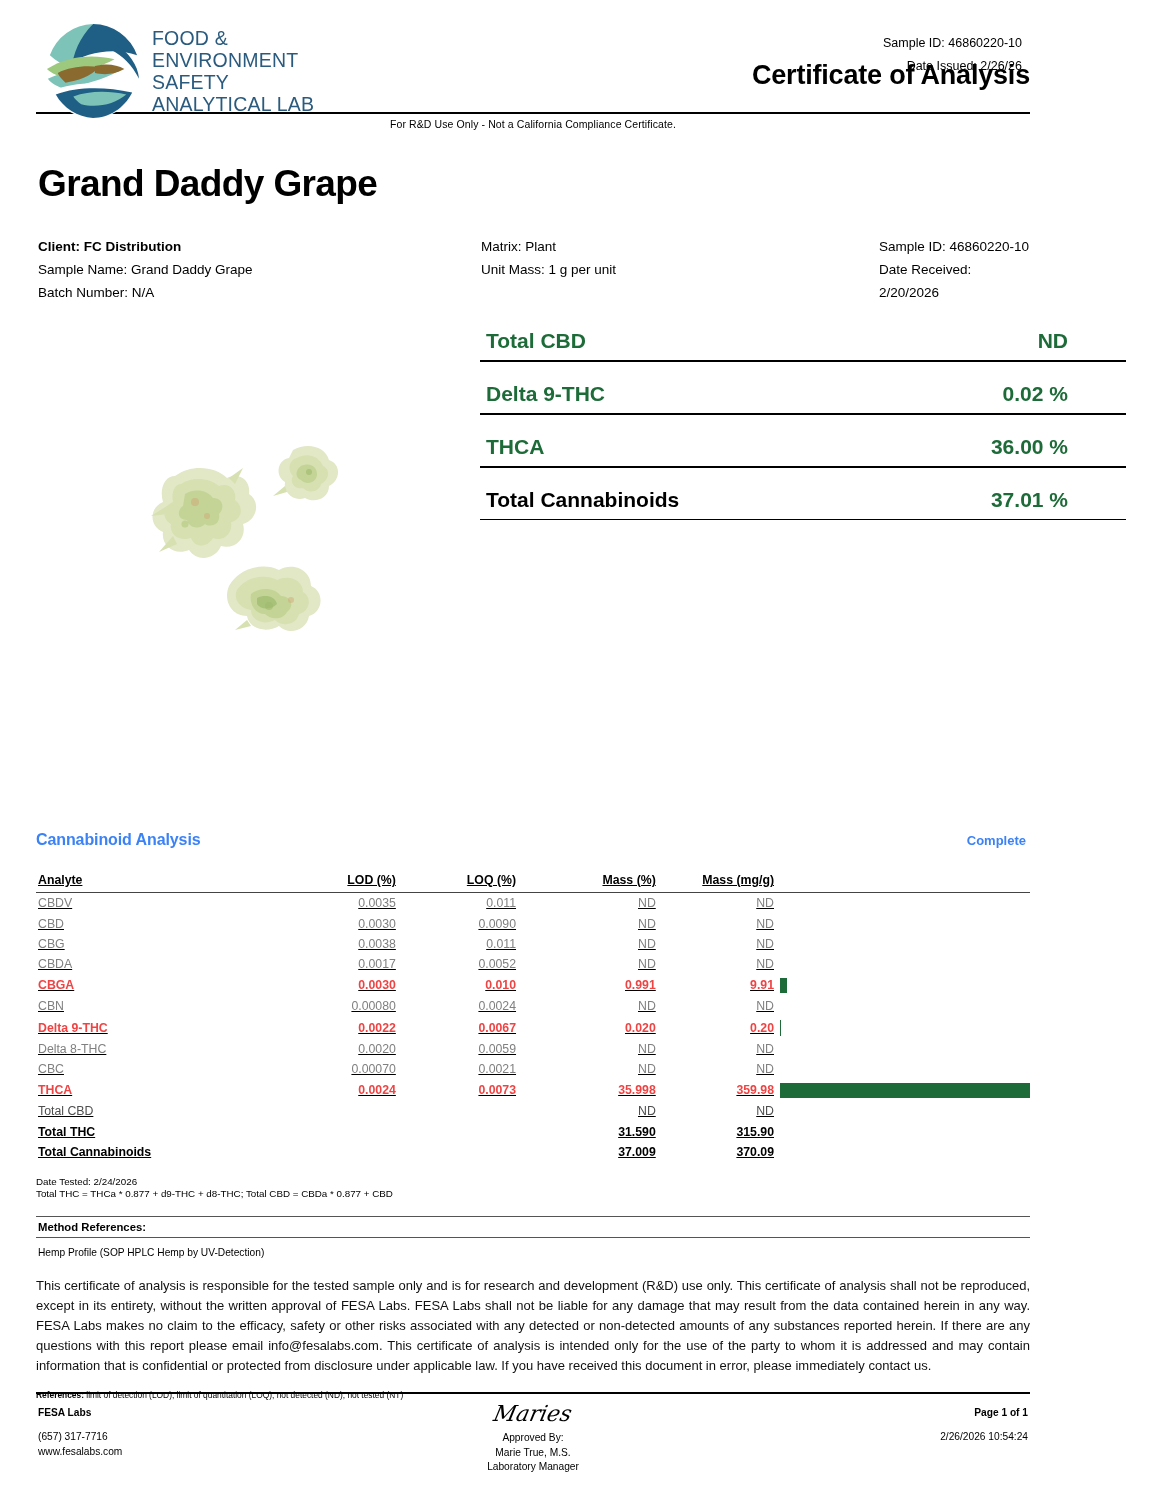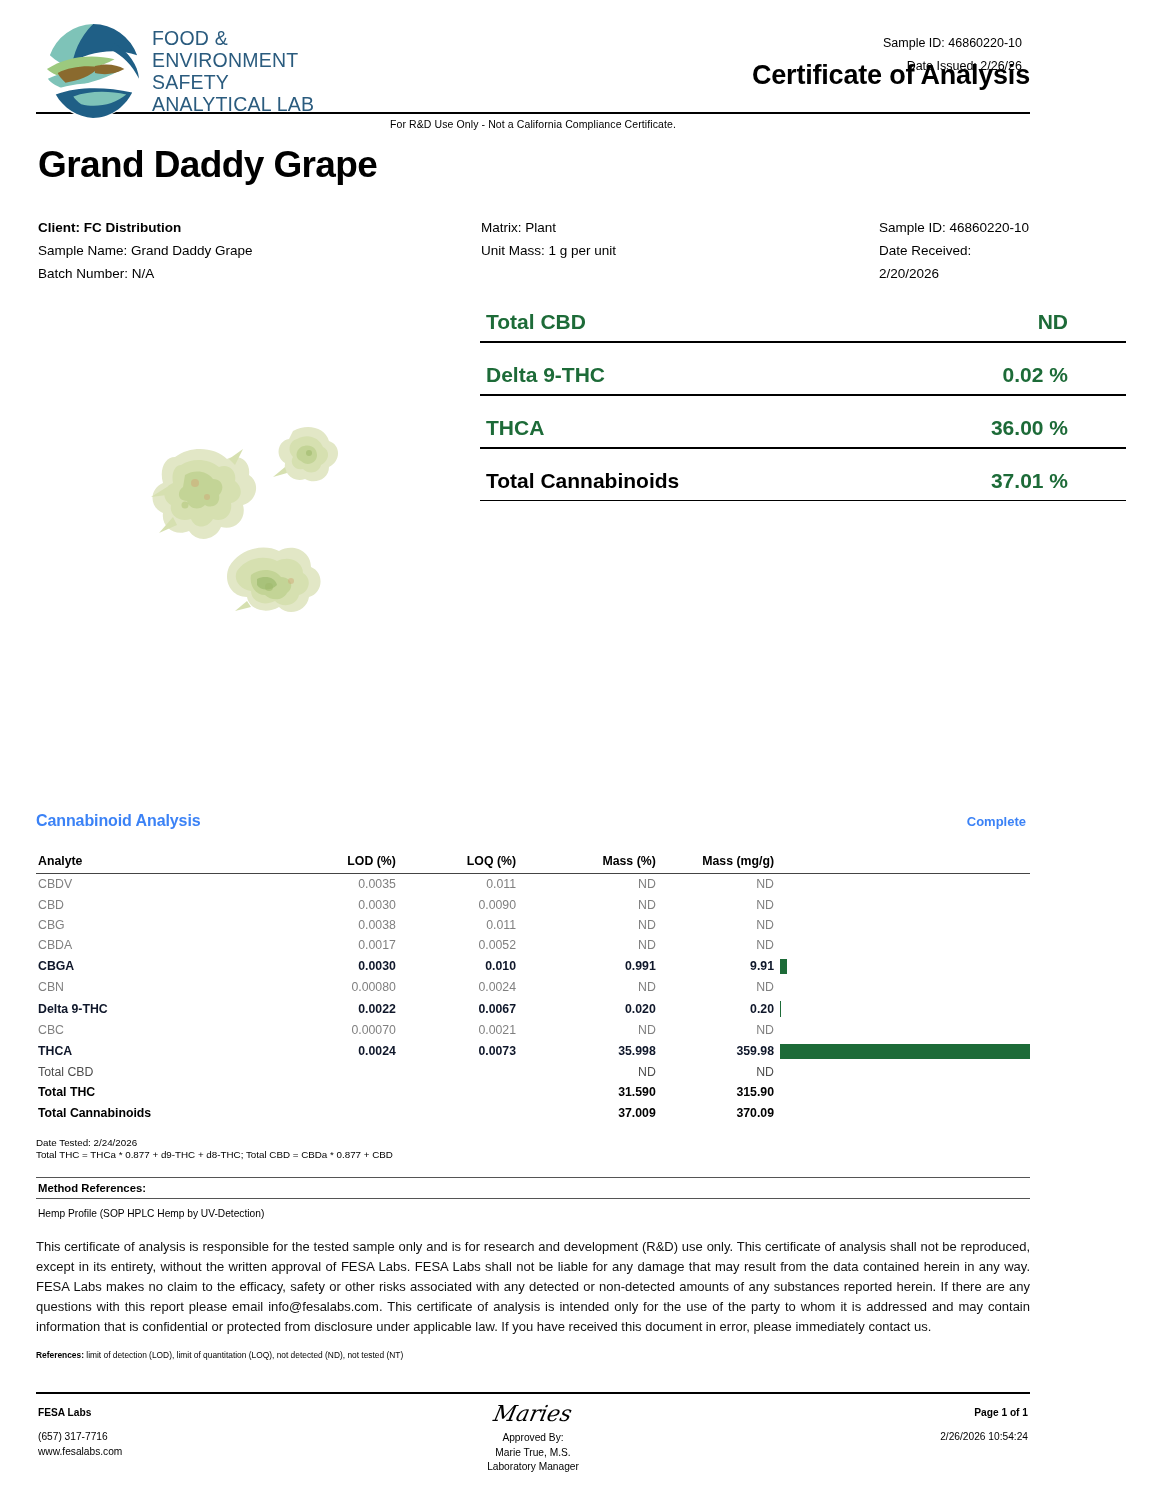--- a/index.html
+++ b/index.html
@@ -23,21 +23,21 @@
 
   .coa-title { position:absolute; left:0; right:0; top:60px; text-align:right; }
   .coa-title span { font-size:27px; font-weight:bold; letter-spacing:-.2px; }
 
   .hdr-right { position:absolute; right:8px; top:32px; text-align:right; font-size:12.5px; line-height:1.85; }
 
   .rule-black { border-bottom:2.2px solid #000; margin-top:4px; }
   .subtitle { text-align:center; font-size:10.5px; margin-top:4px; letter-spacing:.1px; }
 
   
-  .product-title { font-size:37px; font-weight:bold; letter-spacing:-.6px; margin:14px 0 0 2px; }
+  .product-title { font-size:37px; font-weight:bold; letter-spacing:-.6px; margin:33px 0 0 2px; }
 
   
   .meta { position:relative; margin-top:30px; height:64px; font-size:13.5px; line-height:1.72; }
   .meta-col { position:absolute; top:0; }
   .meta-c1 { left:2px; }
   .meta-c2 { left:445px; }
   .meta-c3 { left:843px; }
   .meta-c1 .b { font-weight:bold; }
 
   
@@ -52,32 +52,32 @@
   .sum-row.total .lbl { color:#000; }
   .sum-row.total { border-bottom-width:1.4px; }
   .sum-row + .sum-row { margin-top:14px; }
 
   
   .sec { position:relative; margin-top:8px; }
   .sec-head { display:flex; justify-content:space-between; align-items:baseline; }
   .sec-title { font-size:16px; font-weight:bold; color:#3b82f6; letter-spacing:-.1px; }
   .sec-status { font-size:13px; font-weight:bold; color:#3b82f6; padding-right:4px; }
 
-  table.analysis { width:100%; border-collapse:collapse; margin-top:24px; font-size:12.3px; }
+  table.analysis { width:100%; border-collapse:collapse; margin-top:24px; font-size:12.3px;text-decoration:underline; }
   table.analysis th { font-weight:bold; padding:0 0 5px 0; }
   table.analysis thead tr { border-bottom:1.6px solid #444; }
   table.analysis td { padding:3.2px 0; }
   .c-analyte { text-align:left; width:270px; padding-left:2px !important; }
   .c-lod { text-align:right; width:95px; }
   .c-loq { text-align:right; width:122px; }
   .c-mp  { text-align:right; width:142px; }
   .c-mg  { text-align:right; width:120px; }
   .c-bar { text-align:left; padding-left:6px !important; }
   tr.nd td { color:#808080; }
-  tr.det td { color:#0f172a; font-weight:bold; }
+  tr.det td { color:#ef4444; font-weight:bold; }
   tr.tot td { color:#000; font-weight:bold; }
   tr.tot.nd td { color:#4d4d4d; font-weight:normal; }
   .bar { display:inline-block; height:15px; background:#1d6b38; vertical-align:middle; }
   .bar.hair { width:1px; background:#1d6b38; height:16px; }
 
   
   .notes { margin-top:14px; font-size:9.8px; line-height:1.2; }
   .notes .n1 { margin-bottom:0; }
   .meth-title { margin-top:16px; font-size:11.3px; font-weight:bold;
                 border-top:1.2px solid #555; border-bottom:1.2px solid #555; padding:4px 0 4px 2px; }
@@ -293,20 +293,28 @@
           </tr>
           <tr class="det">
             <td class="c-analyte">Delta 9-THC</td>
             <td class="c-lod">0.0022</td>
             <td class="c-loq">0.0067</td>
             <td class="c-mp">0.020</td>
             <td class="c-mg">0.20</td>
             <td class="c-bar"><span class="bar hair"></span></td>
           </tr>
           <tr class="nd">
+            <td class="c-analyte">Delta 8-THC</td>
+            <td class="c-lod">0.0020</td>
+            <td class="c-loq">0.0059</td>
+            <td class="c-mp">ND</td>
+            <td class="c-mg">ND</td>
+            <td class="c-bar"></td>
+          </tr>
+          <tr class="nd">
             <td class="c-analyte">CBC</td>
             <td class="c-lod">0.00070</td>
             <td class="c-loq">0.0021</td>
             <td class="c-mp">ND</td>
             <td class="c-mg">ND</td>
             <td class="c-bar"></td>
           </tr>
           <tr class="det">
             <td class="c-analyte">THCA</td>
             <td class="c-lod">0.0024</td>

